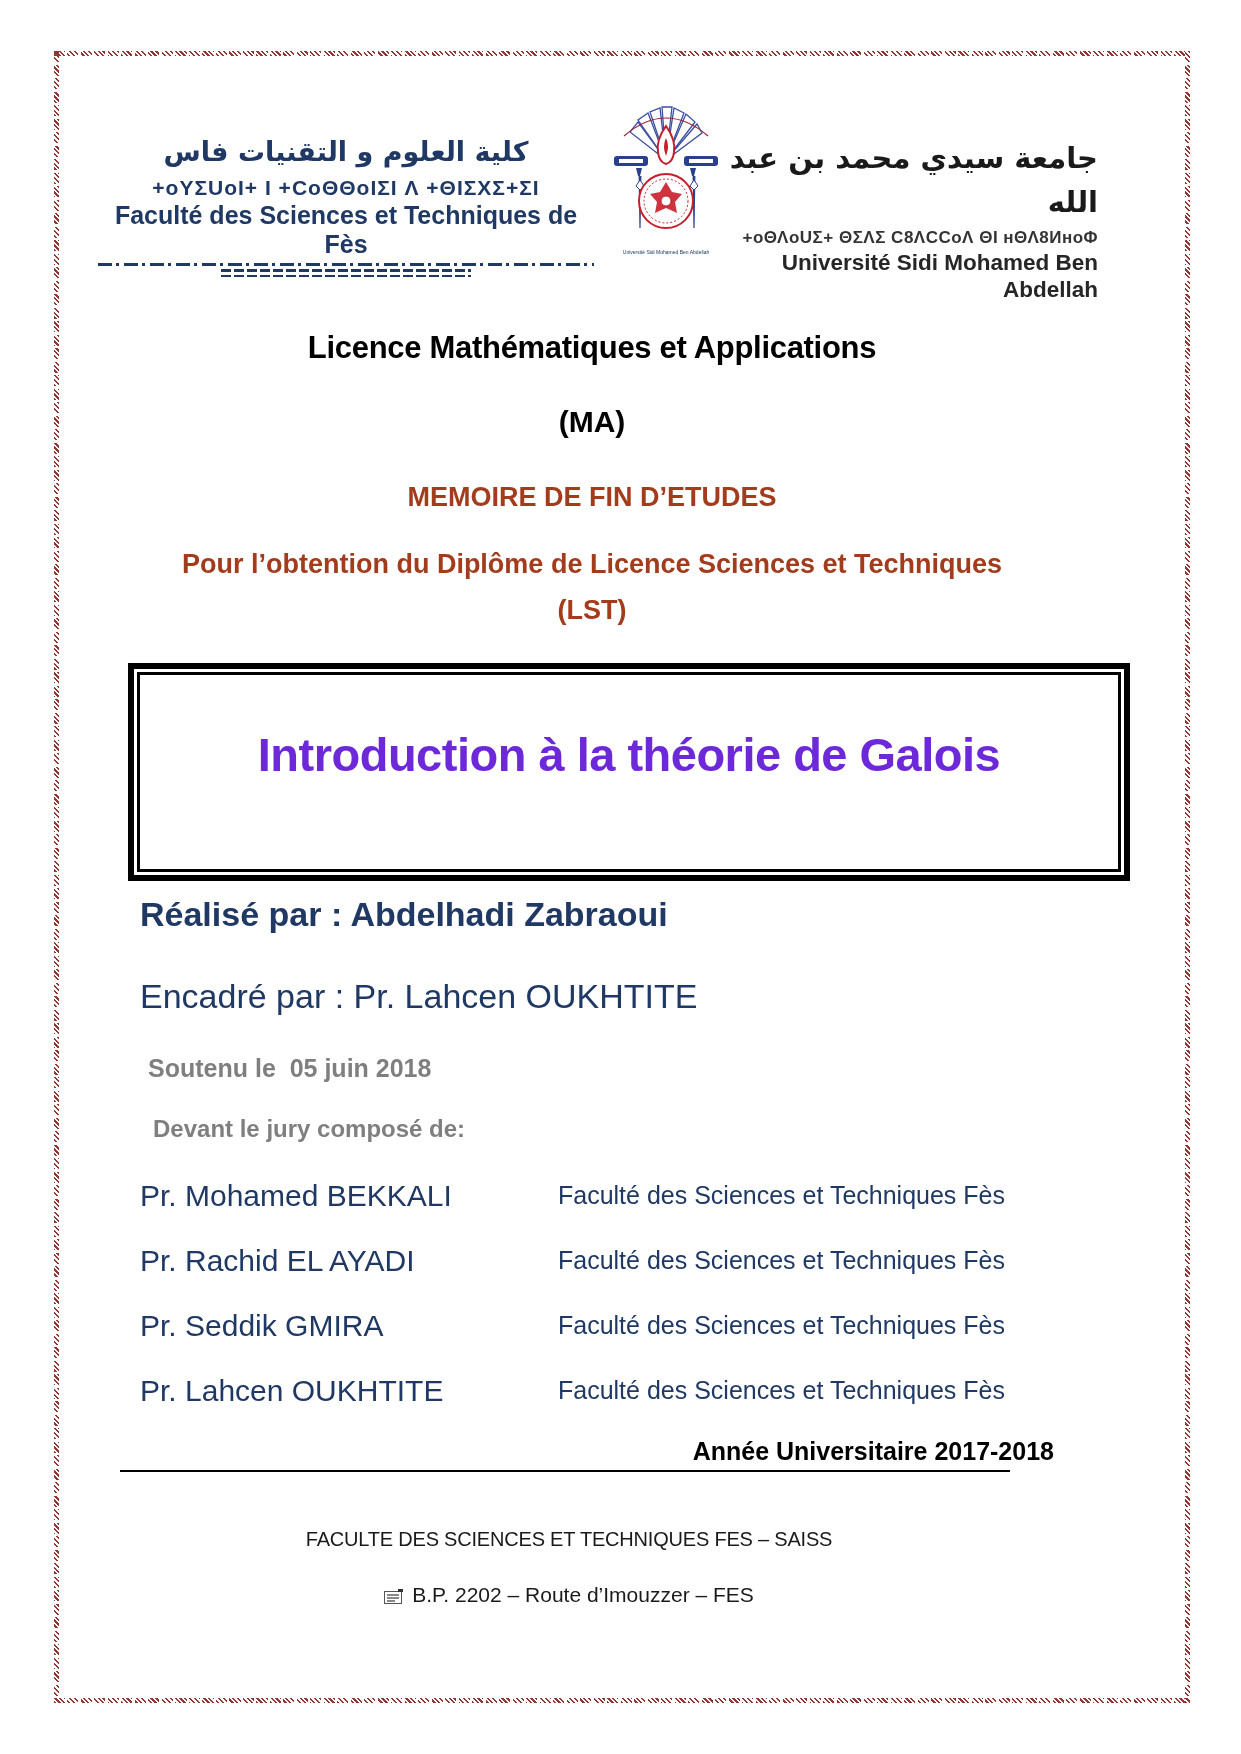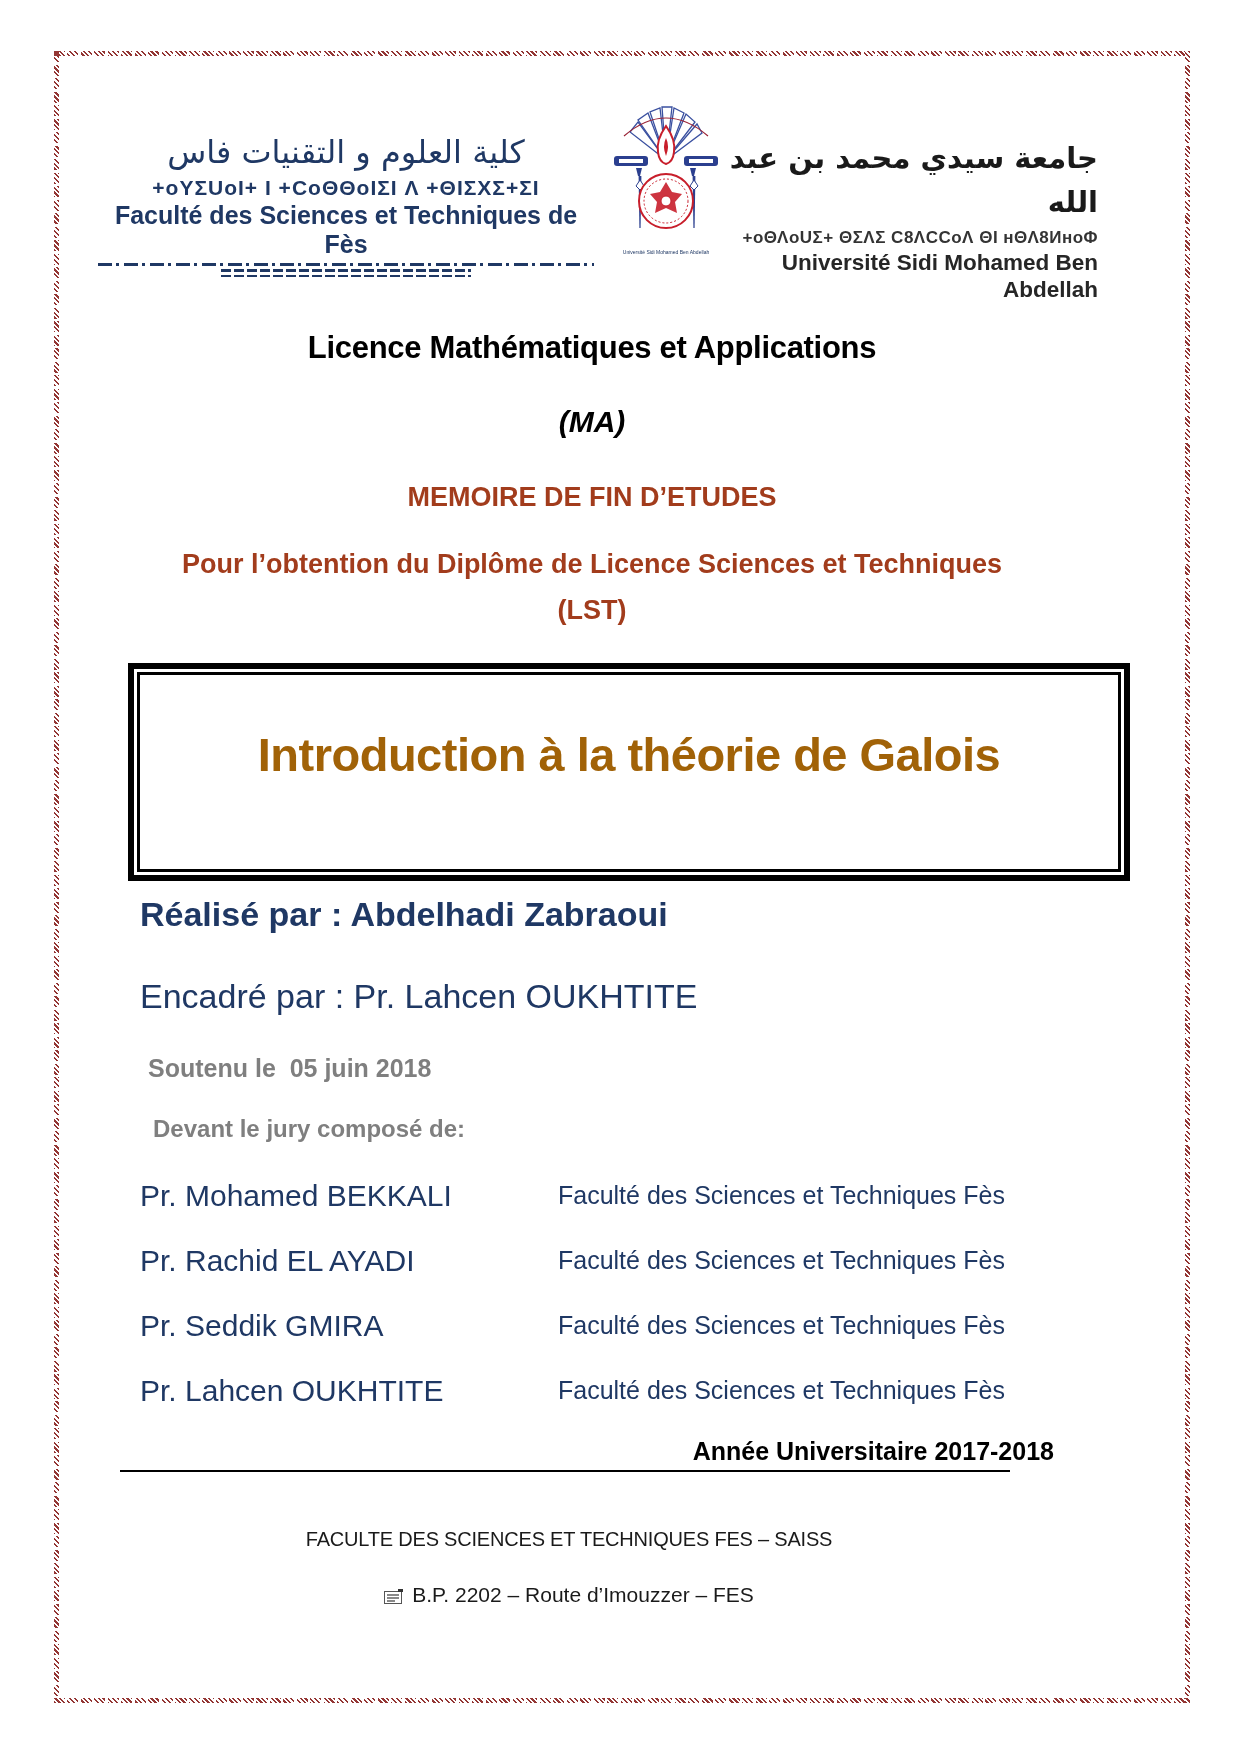--- a/index.html
+++ b/index.html
@@ -23,56 +23,56 @@
       repeating-linear-gradient(180deg, rgba(255,255,255,0) 0 11px, #fff 11px 13.5px),
       repeating-linear-gradient(45deg, #943634 0 1.6px, rgba(255,255,255,0) 1.6px 3.4px);
   }
   .frame-top { top:51px; }
   .frame-bottom { top:1698px; }
   .frame-left { left:54px; }
   .frame-right { left:1185px; }
 
   
   .hdr-left { position:absolute; left:98px; top:132px; width:496px; text-align:center; color:#1F3864; }
-  .hdr-left .ar { font-family:"DejaVu Sans", sans-serif; font-weight:normal; font-size:32px; line-height:40px; }
+  .hdr-left .ar { font-family:"DejaVu Sans", sans-serif; font-weight:bold; font-size:27px; line-height:40px; }
   .hdr-left .tif { font-size:21px; font-weight:600; letter-spacing:1px; line-height:27px; margin-top:2px; }
   .hdr-left .fr { font-size:25px; font-weight:bold; line-height:29px; }
   .dashdot1 { height:3px; margin-top:4px;
     background:repeating-linear-gradient(90deg, #1F3864 0 14px, rgba(255,255,255,0) 14px 18px, #1F3864 18px 21px, rgba(255,255,255,0) 21px 26px); }
   .dashdot2 { height:2.5px; width:250px; margin:3px auto 0 auto;
     background:repeating-linear-gradient(90deg, #1F3864 0 10px, rgba(255,255,255,0) 10px 13px); }
 
   .logo-box { position:absolute; left:610px; top:98px; width:112px; height:158px; text-align:center; }
   .logo-caption { font-size:5px; color:#1F3864; line-height:6px; margin-top:1px; }
 
   .hdr-right { position:absolute; left:722px; top:136px; width:376px; text-align:right; color:#262626; }
   .hdr-right .ar { font-family:"DejaVu Sans", sans-serif; font-weight:bold; font-size:29px; line-height:44px; color:#1a1a1a; }
   .hdr-right .tif { font-size:17px; font-weight:600; letter-spacing:0.5px; line-height:22px; margin-top:3px; color:#333333; }
   .hdr-right .fr { font-size:22.5px; font-weight:bold; line-height:27px; color:#262626; }
 
   
   .band { position:absolute; left:54px; width:1076px; text-align:center; }
   .t-program   { top:330px; font-size:31px; font-weight:bold; color:#000000; letter-spacing:-0.3px; }
-  .t-ma        { top:405px; font-size:30px; font-weight:bold; color:#000000;font-style:italic; }
+  .t-ma        { top:405px; font-size:30px; font-weight:bold; color:#000000; }
   .t-memoire   { top:482px; font-size:27px; font-weight:bold; color:#A23C1C; }
   .t-pour      { top:549px; font-size:27px; font-weight:bold; color:#A23C1C; }
   .t-lst       { top:595px; font-size:27px; font-weight:bold; color:#A23C1C; }
 
   
   .title-box-outer {
     position:absolute; left:128px; top:663px; width:1002px; height:218px;
     border:6px solid #000000; background:#ffffff;
   }
   .title-box-inner {
     position:absolute; left:3px; top:3px; right:3px; bottom:3px;
     border:3px solid #000000;
   }
   .thesis-title {
     margin-top:52px; text-align:center;
-    font-size:47px; font-weight:bold; color:#a16207; letter-spacing:-0.5px;
+    font-size:47px; font-weight:bold; color:#6d28d9; letter-spacing:-0.5px;
   }
 
   
   .t-realise { position:absolute; left:140px; top:895px;  font-size:34px; font-weight:bold; color:#1F3864; }
   .t-encadre { position:absolute; left:140px; top:977px;  font-size:34px; font-weight:normal; color:#1F3864; }
   .t-soutenu { position:absolute; left:148px; top:1054px; font-size:25px; font-weight:bold; color:#7F7F7F; white-space:pre-wrap; }
   .t-devant  { position:absolute; left:153px; top:1115px; font-size:24px; font-weight:bold; color:#7F7F7F; }
 
   
   .jury { position:absolute; left:140px; top:1163px; width:865px; }

